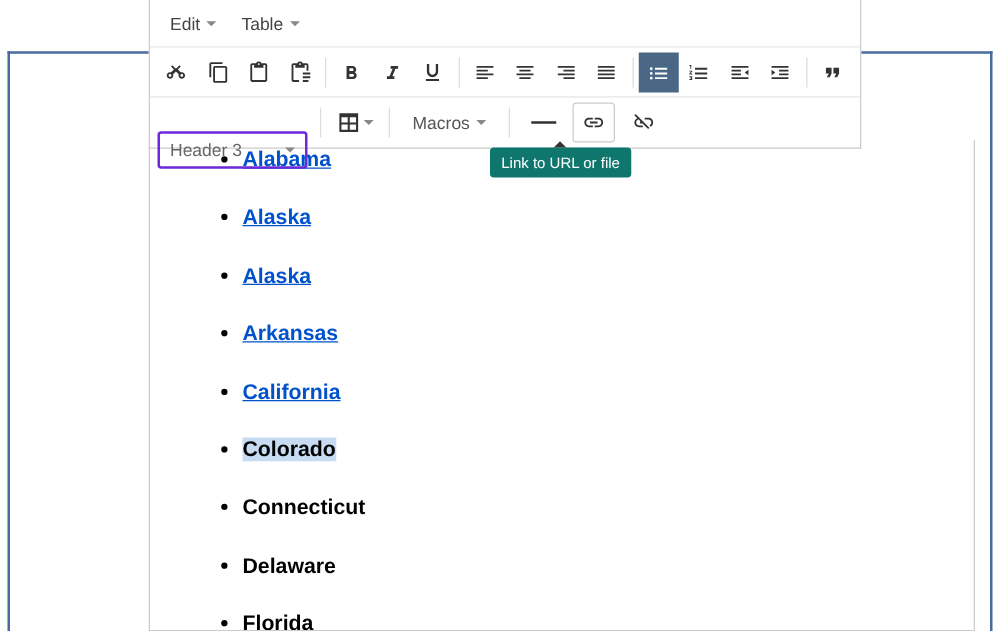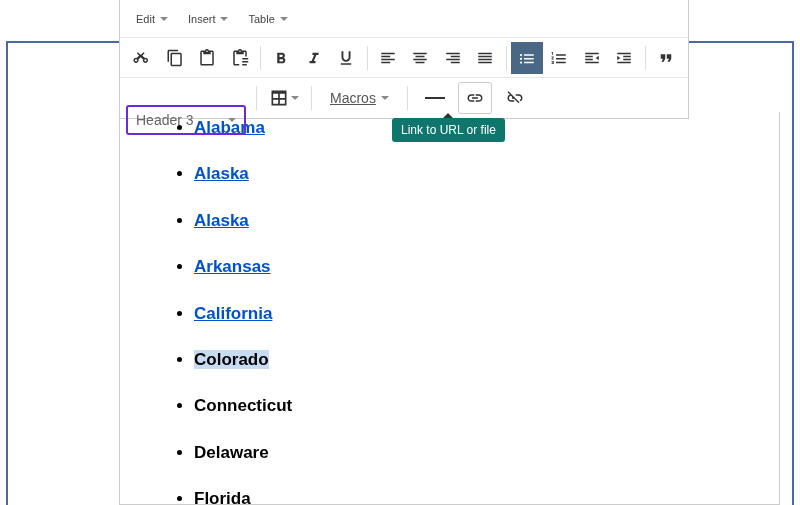--- a/index.html
+++ b/index.html
@@ -50,21 +50,21 @@
     display: flex;
     align-items: center;
     height: 38px;
     padding: 0 6px;
     border-bottom: 1px solid #e6e6e6;
   }
   .menu-item {
     display: flex;
     align-items: center;
     color: #444;
-    font-size: 11px;
+    font-size: 14px;
     padding: 6px 10px;
     cursor: pointer;
     gap: 3px;
   }
   .caret {
     display: inline-block;
     width: 0; height: 0;
     border-left: 4px solid transparent;
     border-right: 4px solid transparent;
     border-top: 4px solid #888;
@@ -123,21 +123,20 @@
     margin: 0 4px;
   }
   .macros-btn {
     display: flex;
     align-items: center;
     gap: 3px;
     color: #555;
     font-size: 14px;
     padding: 6px 8px;
     cursor: pointer;
-    text-decoration: underline;
   }
   .hr-icon {
     width: 20px;
     height: 2px;
     background: #333;
   }
   .tooltip {
     position: absolute;
     top: 118px;
     left: 392px;
@@ -197,24 +196,20 @@
 <body>
 
 <div class="outer-border"></div>
 <div class="outer-border-v-left"></div>
 <div class="outer-border-v-right"></div>
 
 <div class="toolbar-wrap">
   <div class="menu-row">
     <div class="menu-item">
         <span>Edit</span>
-        <span class="caret"></span>
-      </div>
-    <div class="menu-item">
-        <span>Insert</span>
         <span class="caret"></span>
       </div>
     <div class="menu-item">
         <span>Table</span>
         <span class="caret"></span>
       </div>
   </div>
 
   <div class="icon-row">
     <div class="tb-btn">

